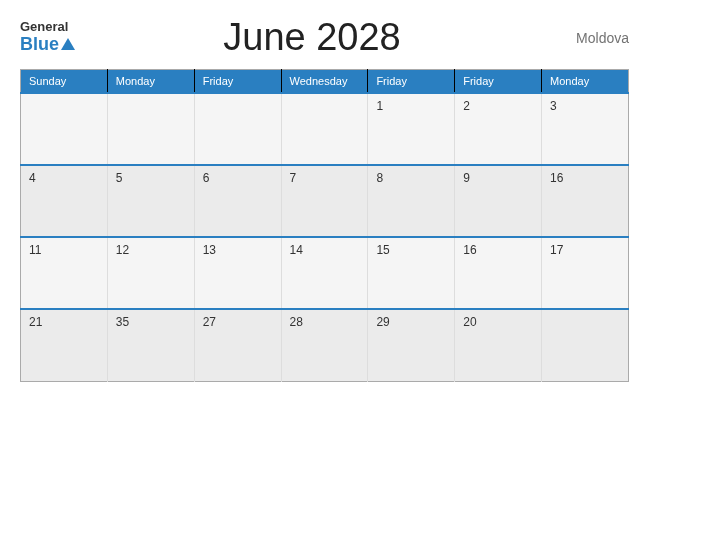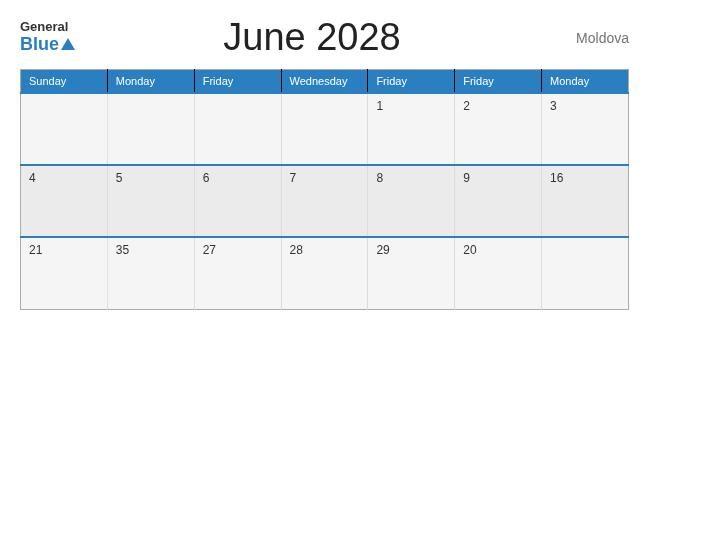--- a/index.html
+++ b/index.html
@@ -169,20 +169,29 @@
       <tr>
         <td><span class="day-num">4</span></td>
         <td><span class="day-num">5</span></td>
         <td><span class="day-num">6</span></td>
         <td><span class="day-num">7</span></td>
         <td><span class="day-num">8</span></td>
         <td><span class="day-num">9</span></td>
         <td><span class="day-num">16</span></td>
       </tr>
       <tr>
+        <td><span class="day-num">11</span></td>
+        <td><span class="day-num">12</span></td>
+        <td><span class="day-num">13</span></td>
+        <td><span class="day-num">14</span></td>
+        <td><span class="day-num">15</span></td>
+        <td><span class="day-num">16</span></td>
+        <td><span class="day-num">17</span></td>
+      </tr>
+      <tr>
         <td><span class="day-num">21</span></td>
         <td><span class="day-num">35</span></td>
         <td><span class="day-num">27</span></td>
         <td><span class="day-num">28</span></td>
         <td><span class="day-num">29</span></td>
         <td><span class="day-num">20</span></td>
         <td><span class="day-num"></span></td>
       </tr>
     </tbody>
   </table>

